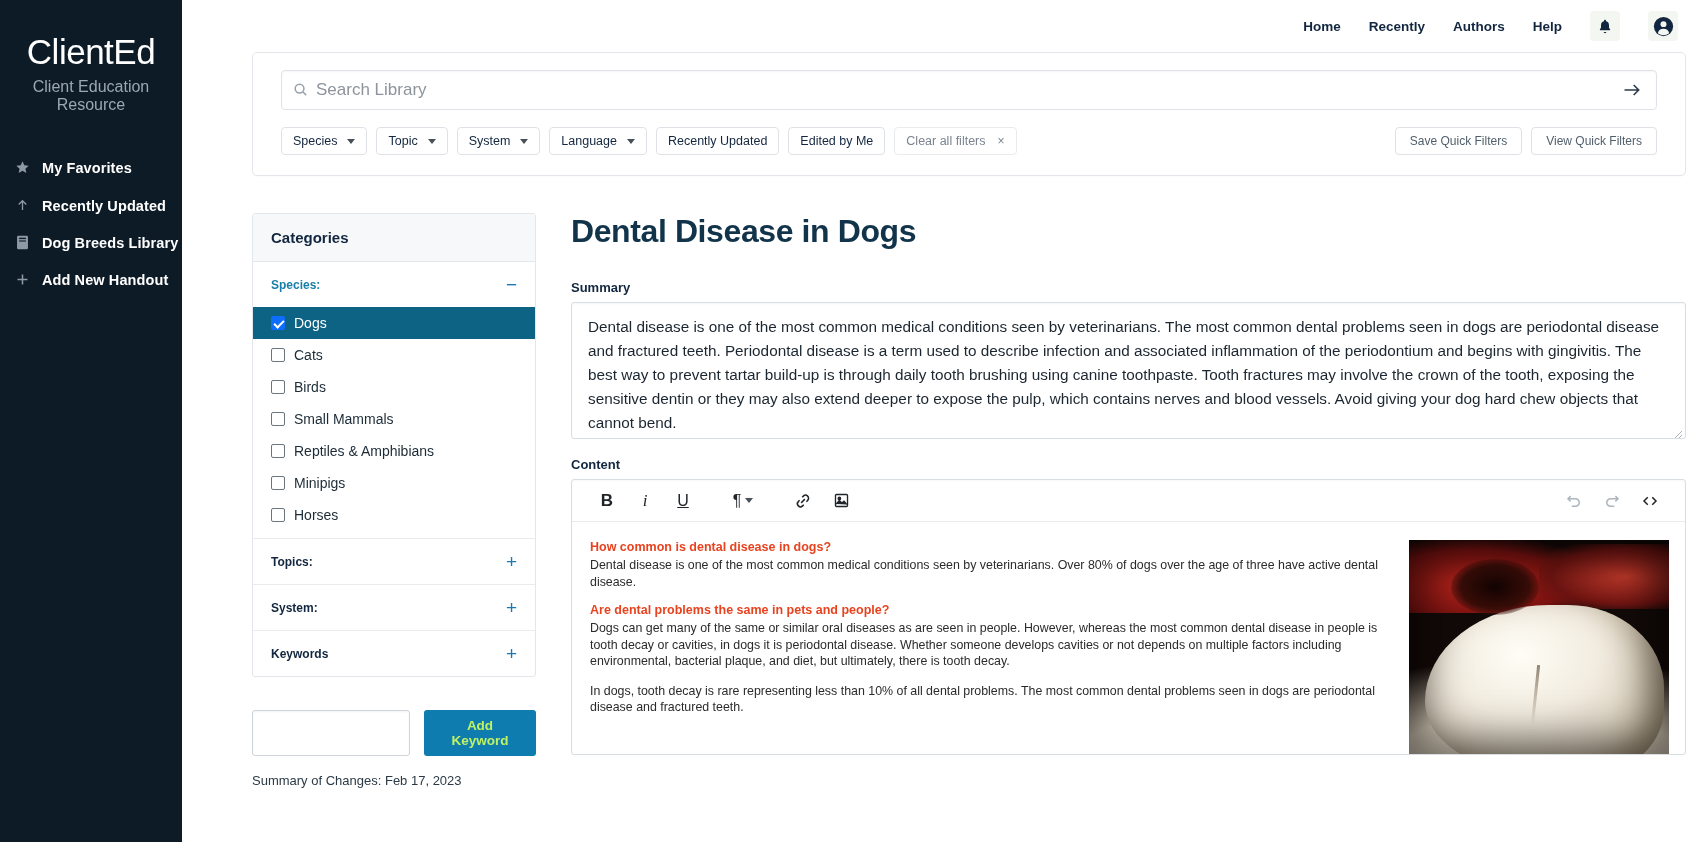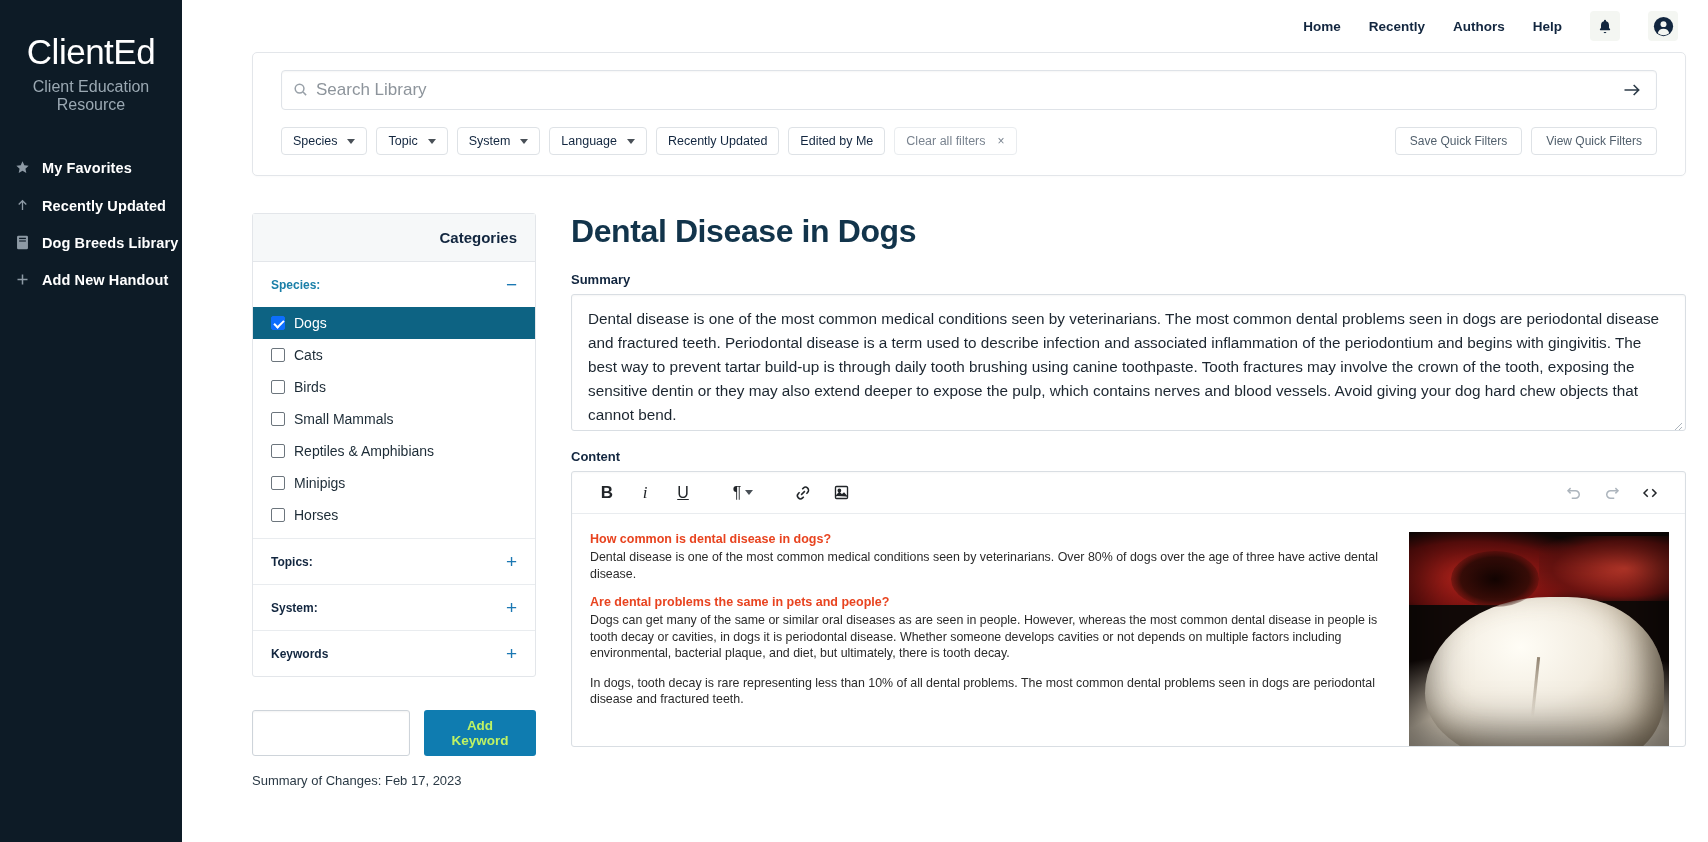--- a/index.html
+++ b/index.html
@@ -77,21 +77,21 @@
   .fbtn.clear .x { font-size:12px; margin-left:2px; }
   .spacer { flex:1 1 auto; }
   .fbtn.right { color:#52606d; font-size:12px; padding:0 14px; }
 
   
   .content-wrap { display:flex; margin:37px 22px 0 70px; gap:35px; }
 
   
   .cat-card { width:284px; flex:0 0 284px; border:1px solid #e3e6ea; border-radius:3px; background:#fff; height:fit-content; }
   .cat-head { background:#f6f8f9; padding:15px 18px; border-bottom:1px solid #e3e6ea; }
-  .cat-head-title { font-size:15px; font-weight:bold; color:#12263f;text-align:right; }
+  .cat-head-title { font-size:15px; font-weight:bold; color:#12263f; }
   .cat-section {
     display:flex; align-items:center; justify-content:space-between;
     padding:13px 18px; cursor:pointer;
   }
   .cat-section-label { font-size:12px; font-weight:bold; color:#12263f; }
   .cat-section-label.active { color:#1a7fa8; }
   .sign { font-size:19px; color:#1b78b3; line-height:1; font-weight:400; }
   .divider { height:1px; background:#e9ecef; }
   .opt {
     display:flex; align-items:center; gap:9px;
@@ -117,21 +117,21 @@
   }
   .kw-btn {
     background:#0f7cb0; color:#bef264; border:none; border-radius:3px;
     font-size:13.5px; font-weight:bold; padding:0 19px; cursor:pointer;
     font-family:"Liberation Sans", sans-serif;
   }
   .summary-changes { font-size:13px; color:#2b3a46; margin-top:17px; }
 
   
   .editor-col { flex:1 1 auto; min-width:0; }
-  .doc-title { font-size:32px; font-weight:bold; color:#12344b; letter-spacing:-.4px; margin:0 0 22px 0; }
+  .doc-title { font-size:32px; font-weight:bold; color:#12344b; letter-spacing:-.4px; margin:0 0 30px 0; }
   .field-label { font-size:13px; font-weight:bold; color:#12263f; margin-bottom:7px; }
   .summary-box {
     position:relative;
     border:1px solid #d9dee3; border-radius:3px; background:#fff;
     padding:12px 16px 10px 16px; height:137px; overflow:hidden;
     box-shadow:inset 0 1px 2px rgba(0,0,0,.04);
   }
   .summary-text { font-size:15.3px; line-height:24px; color:#1c2630; }
   .resize-grip { position:absolute; right:2px; bottom:2px; width:10px; height:10px; }
 

